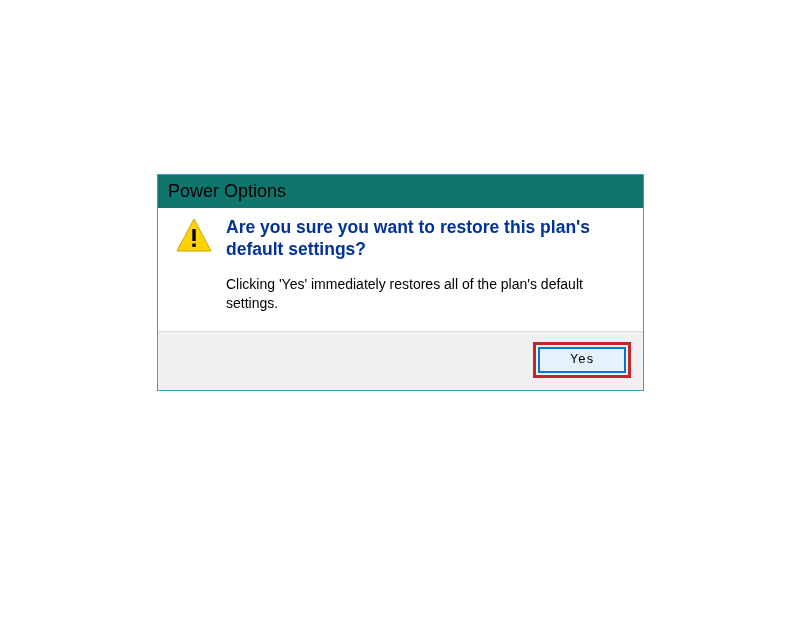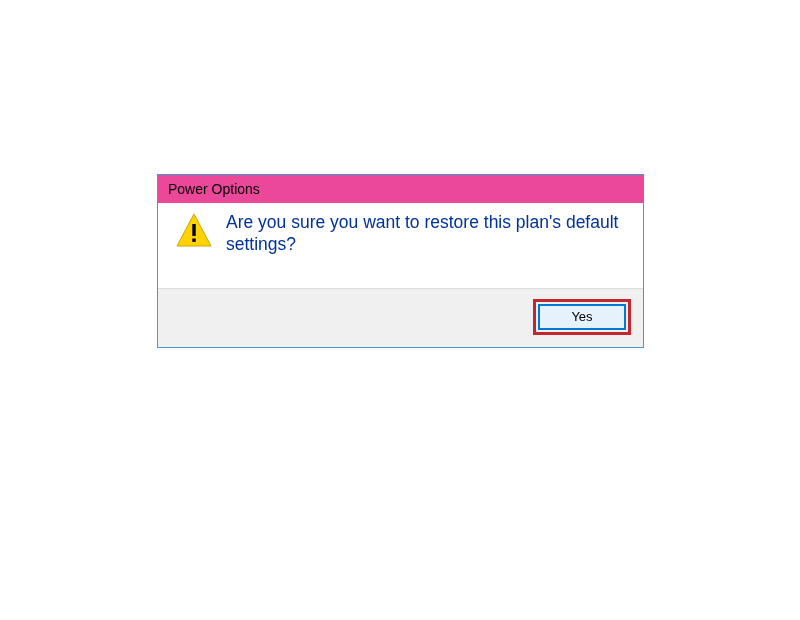--- a/index.html
+++ b/index.html
@@ -17,23 +17,23 @@
     .dialog {
       position: absolute;
       left: 157px;
       top: 174px;
       width: 487px;
       border: 1px solid #3a9ecb;
       background: #ffffff;
     }
     .titlebar {
       padding: 6px 10px 6px 10px;
-      font-size: 14px;
+      font-size: 18px;
       color: #000000;
-      background: #ec4899;
+      background: #0f766e;
     }
     .body-area {
       display: flex;
       padding: 8px 14px 18px 18px;
       background: #ffffff;
     }
     .icon-col {
       flex: 0 0 auto;
       padding-top: 2px;
       padding-right: 14px;
@@ -42,40 +42,40 @@
       display: block;
     }
     .text-col {
       flex: 1 1 auto;
     }
     .question {
       color: #003399;
       font-size: 17.5px;
       line-height: 1.28;
       margin-bottom: 14px;
-      font-weight: 400;
+      font-weight: 700;
     }
     .desc {
       color: #000000;
       font-size: 14px;
       line-height: 1.35;
     }
     .button-row {
       background: #f0f0f0;
       border-top: 1px solid #dcdcdc;
       padding: 10px 12px 12px 12px;
       display: flex;
       justify-content: flex-end;
       gap: 10px;
     }
     .btn {
       min-width: 88px;
       height: 26px;
       font-size: 13px;
-      font-family: Liberation Sans, sans-serif;
+      font-family: Liberation Mono, monospace;
       background: #e1e1e1;
       border: 1px solid #adadad;
       cursor: pointer;
       padding: 0;
     }
     .btn-default {
       background: #e5f1fb;
       border: 2px solid #0078d7;
     }
     .highlight-wrap {
@@ -95,20 +95,21 @@
       <span class="warn-icon">
         <svg width="36" height="34" viewBox="0 0 36 34">
           <polygon points="18,1 35,33 1,33" fill="#ffd200" stroke="#c9a800" stroke-width="1"></polygon>
           <rect x="16.3" y="11" width="3.4" height="12" fill="#000000"></rect>
           <rect x="16.3" y="25.5" width="3.4" height="3.4" fill="#000000"></rect>
         </svg>
       </span>
     </div>
     <div class="text-col">
       <div class="question">Are you sure you want to restore this plan's default settings?</div>
+      <div class="desc">Clicking 'Yes' immediately restores all of the plan's default settings.</div>
     </div>
   </div>
 
   <div class="button-row">
     <span class="highlight-wrap">
       <button class="btn btn-default">Yes</button>
     </span>
   </div>
 </div>
 

